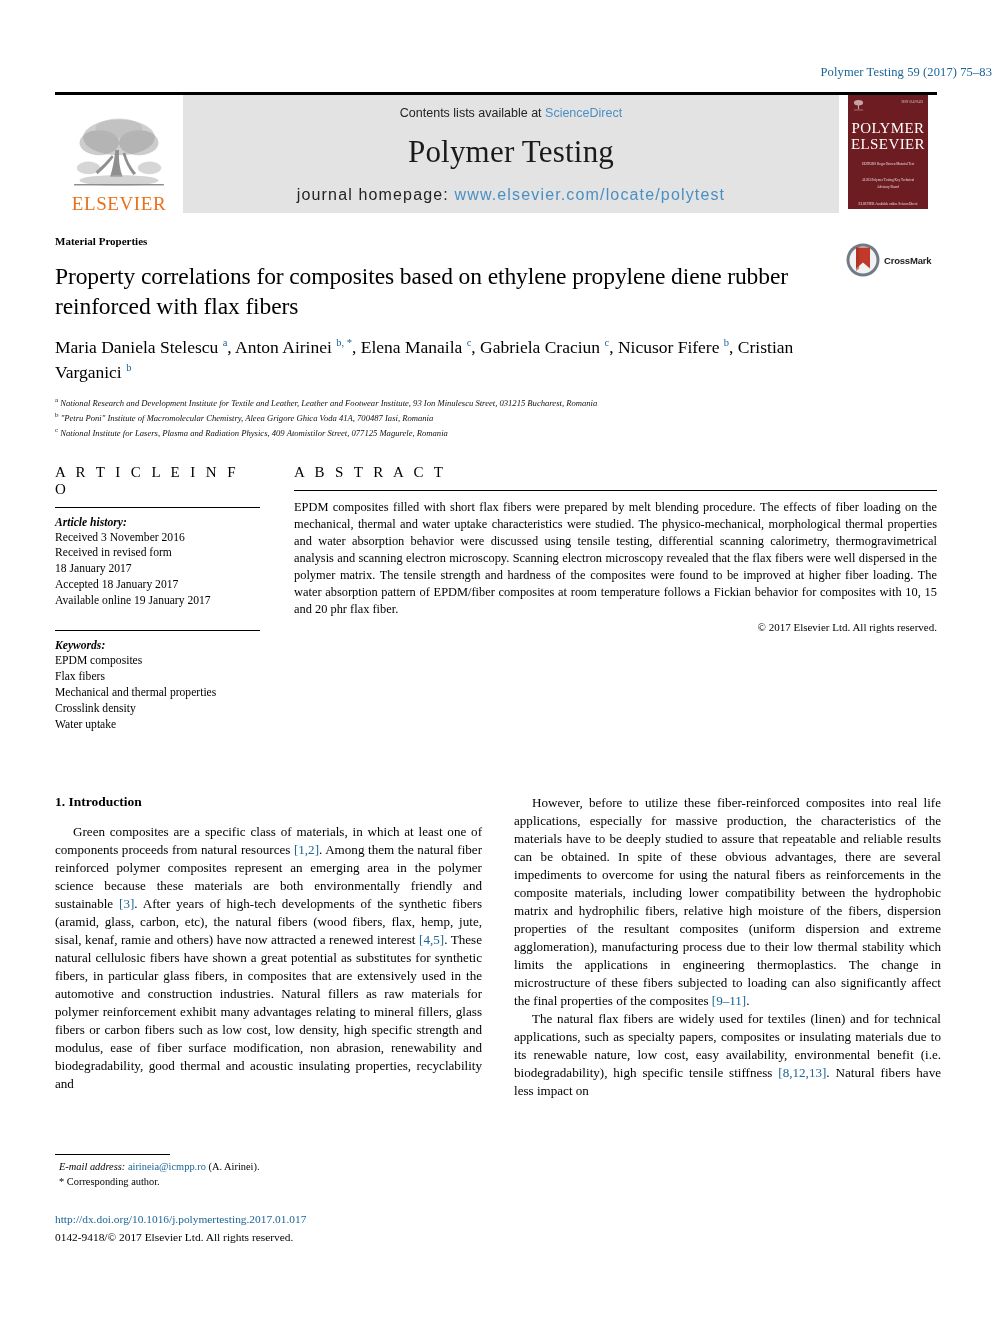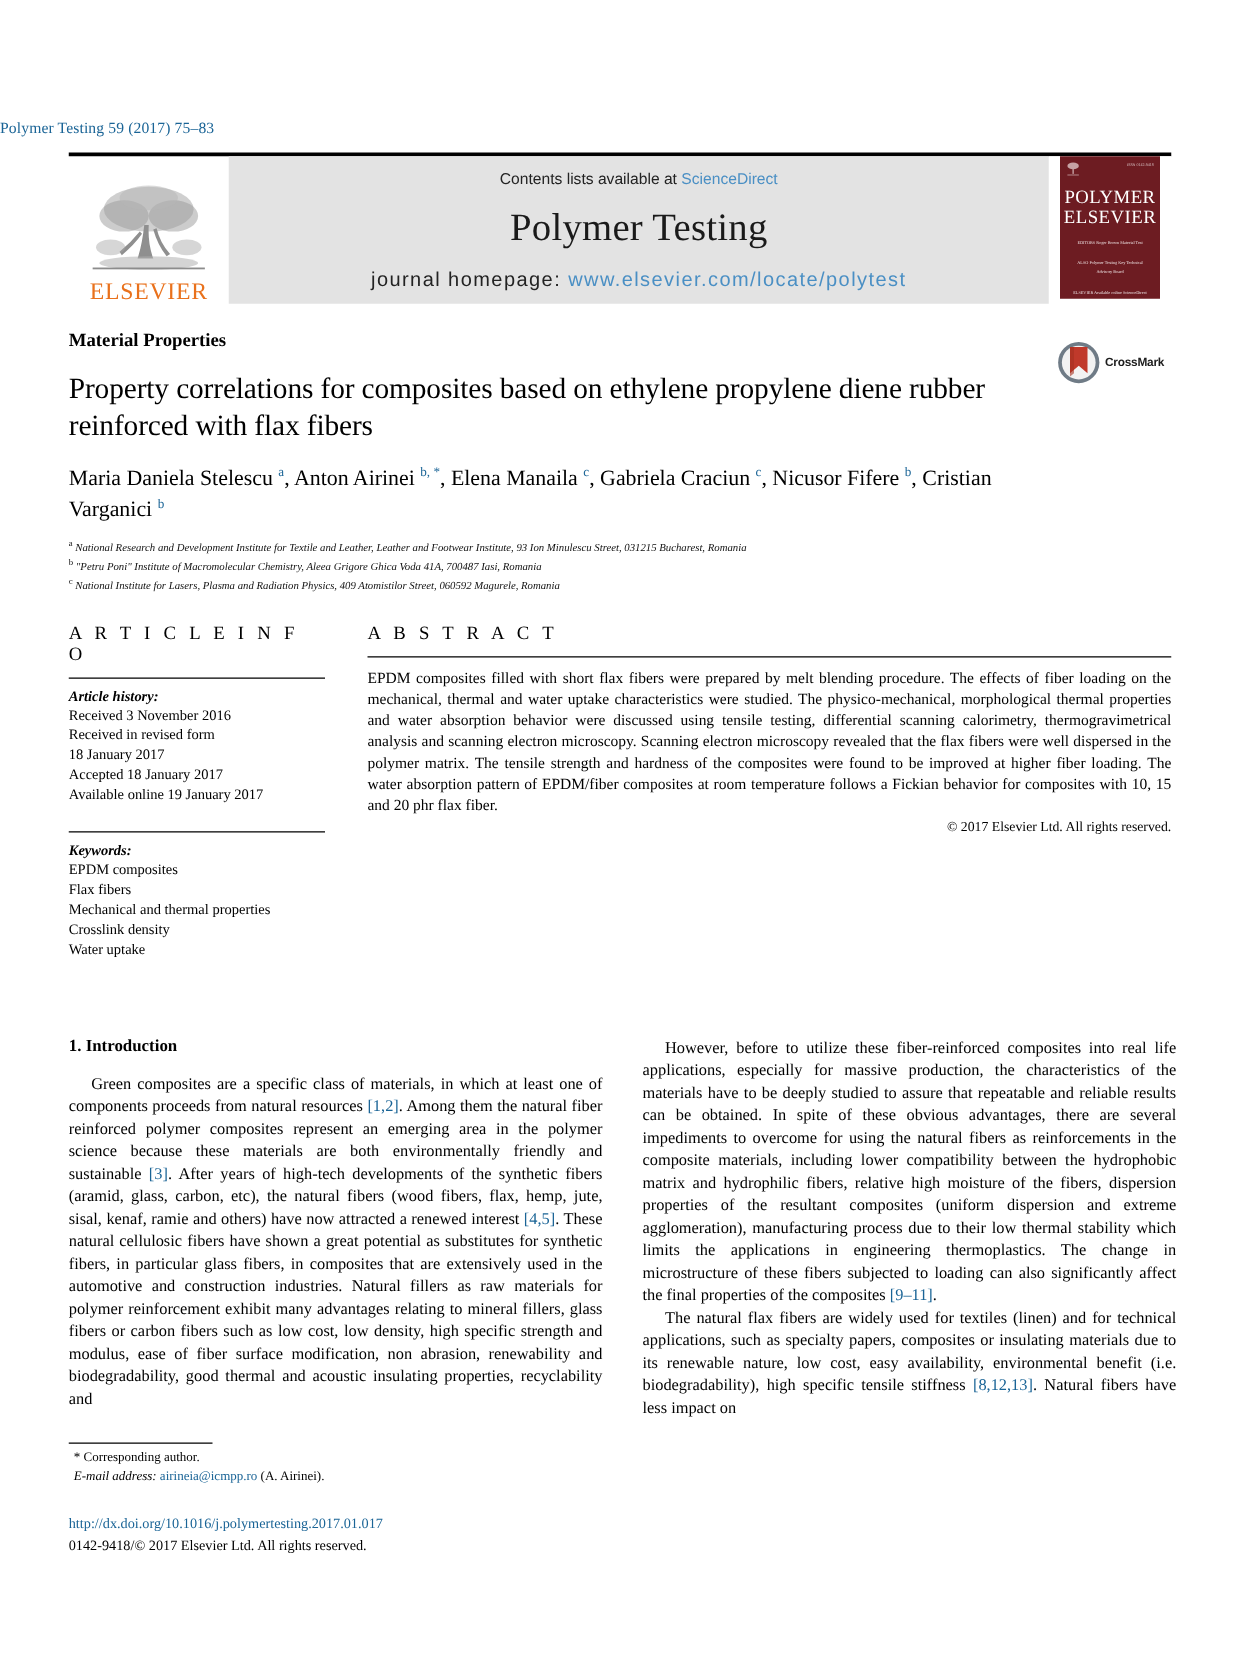--- a/index.html
+++ b/index.html
@@ -11,25 +11,25 @@
     height: 1323px;
     font-family: "Liberation Serif", serif;
     color: #000000;
     position: relative;
     overflow: hidden;
   }
   .page { position: relative; width: 992px; height: 1323px; }
 
   
   .running-head {
-    text-align: left;
+    text-align: right;
     color: #1a6496;
     font-family: "Liberation Serif", serif;
     font-size: 12.5px;
-    padding-top: 95px;
+    padding-top: 65px;
     letter-spacing: .1px;
   }
 
   
   .masthead {
     margin: 12px 55px 0 55px;
     border-top: 3px solid #000;
     display: flex;
     align-items: stretch;
     height: 118px;
@@ -120,21 +120,21 @@
   }
   .cover-code {
     position:absolute; top:5px; right:5px;
     font-size:3.2px; opacity:.7;
   }
 
   
   .titleblock { margin: 0 55px; padding-top: 22px; position: relative; }
   .section-kicker {
     font-family: "Liberation Serif", serif;
-    font-size: 15px;
+    font-size: 11px;
     font-weight: bold;
     margin-bottom: 14px;
   }
   .article-title {
     font-family: "Liberation Serif", serif;
     font-size: 23.5px;
     line-height: 1.28;
     font-weight: normal;
     margin: 0 0 14px 0;
     max-width: 770px;
@@ -326,21 +326,21 @@
         <path d="M11 5.5 h3.2 v21 l-3.2 2.6 z" fill="#a5301f" opacity="0.6"></path>
       </svg>
       <span class="crossmark-label">CrossMark</span>
     </div>
 
     <div class="authors">Maria Daniela Stelescu <sup>a</sup>, Anton Airinei <sup>b, *</sup>, Elena Manaila <sup>c</sup>, Gabriela Craciun <sup>c</sup>, Nicusor Fifere <sup>b</sup>, Cristian Varganici <sup>b</sup></div>
 
     <div class="affil">
       <div><sup>a</sup> <span>National Research and Development Institute for Textile and Leather, Leather and Footwear Institute, 93 Ion Minulescu Street, 031215 Bucharest, Romania</span></div>
       <div><sup>b</sup> <span>"Petru Poni" Institute of Macromolecular Chemistry, Aleea Grigore Ghica Voda 41A, 700487 Iasi, Romania</span></div>
-      <div><sup>c</sup> <span>National Institute for Lasers, Plasma and Radiation Physics, 409 Atomistilor Street, 060592 Magurele, Romania</span></div>
+      <div><sup>c</sup> <span>National Institute for Lasers, Plasma and Radiation Physics, 409 Atomistilor Street, 077125 Magurele, Romania</span></div>
     </div>
   </div>
 
   <div class="infoabs">
     <div class="col-info">
       <div class="head-spaced">A R T I C L E   I N F O</div>
       <div class="rule"></div>
       <div class="info-title">Article history:</div>
       <div class="info-line">Received 3 November 2016</div>
       <div class="info-line">Received in revised form</div>
@@ -371,24 +371,24 @@
       <p class="para">Green composites are a specific class of materials, in which at least one of components proceeds from natural resources <span class="ref">[1,2]</span>. Among them the natural fiber reinforced polymer composites represent an emerging area in the polymer science because these materials are both environmentally friendly and sustainable <span class="ref">[3]</span>. After years of high-tech developments of the synthetic fibers (aramid, glass, carbon, etc), the natural fibers (wood fibers, flax, hemp, jute, sisal, kenaf, ramie and others) have now attracted a renewed interest <span class="ref">[4,5]</span>. These natural cellulosic fibers have shown a great potential as substitutes for synthetic fibers, in particular glass fibers, in composites that are extensively used in the automotive and construction industries. Natural fillers as raw materials for polymer reinforcement exhibit many advantages relating to mineral fillers, glass fibers or carbon fibers such as low cost, low density, high specific strength and modulus, ease of fiber surface modification, non abrasion, renewability and biodegradability, good thermal and acoustic insulating properties, recyclability and</p>
     </div>
     <div class="bcol">
       <p class="para">However, before to utilize these fiber-reinforced composites into real life applications, especially for massive production, the characteristics of the materials have to be deeply studied to assure that repeatable and reliable results can be obtained. In spite of these obvious advantages, there are several impediments to overcome for using the natural fibers as reinforcements in the composite materials, including lower compatibility between the hydrophobic matrix and hydrophilic fibers, relative high moisture of the fibers, dispersion properties of the resultant composites (uniform dispersion and extreme agglomeration), manufacturing process due to their low thermal stability which limits the applications in engineering thermoplastics. The change in microstructure of these fibers subjected to loading can also significantly affect the final properties of the composites <span class="ref">[9–11]</span>.</p>
       <p class="para">The natural flax fibers are widely used for textiles (linen) and for technical applications, such as specialty papers, composites or insulating materials due to its renewable nature, low cost, easy availability, environmental benefit (i.e. biodegradability), high specific tensile stiffness <span class="ref">[8,12,13]</span>. Natural fibers have less impact on</p>
     </div>
   </div>
 
   <div class="footnote">
     <div class="fn-rule"></div>
-    <div class="fn-line">* Corresponding author.</div>
     <div class="fn-line">
       <em>E-mail address:</em>
       <span class="fn-mail">airineia@icmpp.ro</span>
       <span>(A. Airinei).</span>
     </div>
+    <div class="fn-line">* Corresponding author.</div>
   </div>
 
   <div class="doi-line">http://dx.doi.org/10.1016/j.polymertesting.2017.01.017</div>
   <div class="issn-line">0142-9418/© 2017 Elsevier Ltd. All rights reserved.</div>
 
 </div>
 
 </body></html>

